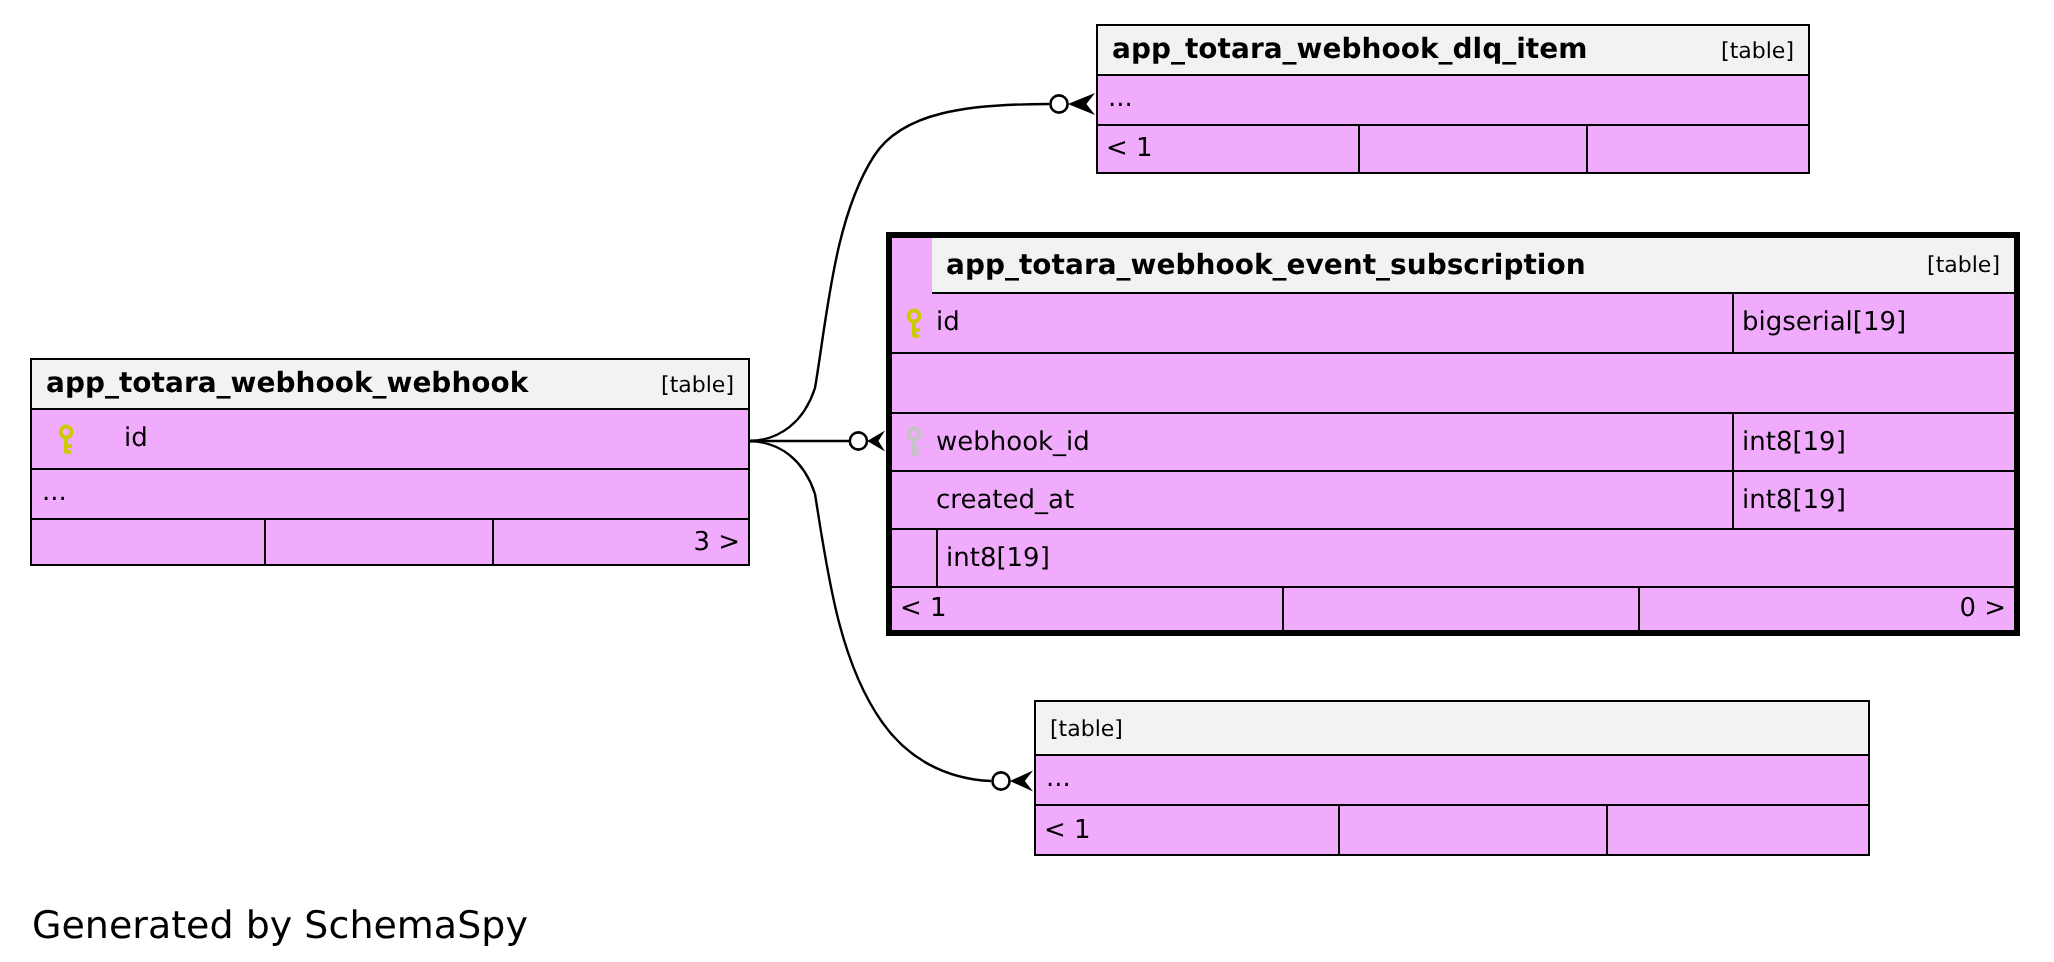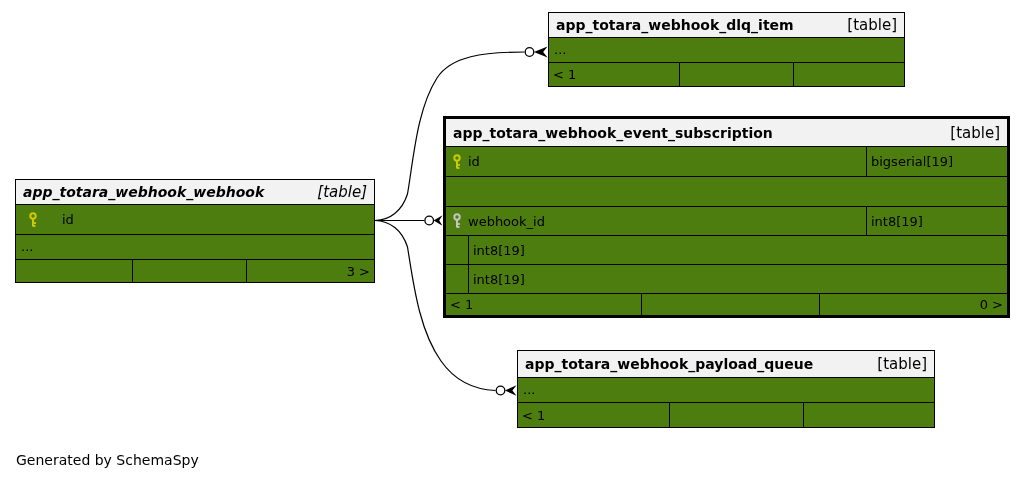--- a/index.html
+++ b/index.html
@@ -7,36 +7,36 @@
     position:relative;
     width:1027px;height:481px;
     background:#ffffff;
     font-family:"DejaVu Sans","Liberation Sans",sans-serif;
     color:#000;
     overflow:hidden;
   }
   #edges{position:absolute;left:0;top:0;width:1027px;height:481px;z-index:0;}
   .tbl{
     position:absolute;
-    background:#4d7c0f;
+    background:#f0abfc;
     border:1px solid #000;
     z-index:1;
     box-sizing:border-box;
     font-size:13px;
   }
   .tbl.focus{border-width:3px;}
   .hdr{
     display:flex;justify-content:space-between;align-items:center;
     background:#f2f2f2;
     border-bottom:1px solid #000;
     padding:0 7px;
     box-sizing:border-box;
   }
   .hdr .title{font-weight:bold;font-size:14px;white-space:nowrap;}
-  .hdr .badge{font-weight:normal;font-size:15px;white-space:nowrap;}
+  .hdr .badge{font-weight:normal;font-size:11px;white-space:nowrap;}
   .row{
     display:flex;align-items:center;
     border-bottom:1px solid #000;
     box-sizing:border-box;
     white-space:nowrap;
   }
   .row:last-child{border-bottom:none;}
   .keycell{width:22px;display:flex;justify-content:center;align-items:center;flex:none;}
   .colname{flex:1;overflow:hidden;}
   .coltype{
@@ -51,46 +51,46 @@
     border-left:1px solid #000;
     box-sizing:border-box;
     display:flex;align-items:center;
     padding:0 4px;
     flex:none;
   }
   .ftr .cell:first-child{border-left:none;}
   .ftr .cell.right{justify-content:flex-end;}
   .note{
     position:absolute;left:16px;top:452px;
-    font-size:14px;z-index:1;
+    font-size:19px;z-index:1;
   }
 
   
   #t-dlq{left:548px;top:12px;width:357px;height:75px;}
   #t-dlq .hdr{height:25px;}
   #t-dlq .row{height:25px;}
   #t-dlq .ftr{height:23px;}
   #t-dlq .c1{width:130px;}
   #t-dlq .c2{width:114px;}
   #t-dlq .c3{width:111px;}
 
   
   #t-event{left:443px;top:116px;width:567px;height:202px;}
-  #t-event .hdr{height:28px;}
+  #t-event .hdr{height:28px;margin-left:20px;}
   #t-event .row.r30{height:30px;}
   #t-event .row.r29{height:29px;align-items:center;}
   #t-event .coltype{width:141px;}
   #t-event .ftr{height:21px;}
   #t-event .c1{width:195px;}
   #t-event .c2{width:178px;}
   #t-event .c3{width:188px;}
 
   
   #t-webhook{left:15px;top:179px;width:360px;height:104px;}
-  #t-webhook .hdr{height:25px;font-style:italic;}
+  #t-webhook .hdr{height:25px;}
   #t-webhook .row.rid{height:30px;}
   #t-webhook .row.rdots{height:25px;}
   #t-webhook .keycell{width:22px;margin-left:6px;}
   #t-webhook .colname{padding-left:18px;}
   #t-webhook .ftr{height:22px;}
   #t-webhook .c1{width:116px;}
   #t-webhook .c2{width:114px;}
   #t-webhook .c3{width:128px;}
 
   
@@ -176,20 +176,21 @@
           <line x1="5" y1="11" x2="8" y2="11" stroke="#c4c4c4" stroke-width="1.8"></line>
           <line x1="5" y1="14" x2="7.5" y2="14" stroke="#c4c4c4" stroke-width="1.8"></line>
         </svg>
       </span>
       <span class="colname">webhook_id</span>
       <span class="coltype">int8[19]</span>
     </div>
 
     <div class="row r29">
       <span class="keycell"></span>
+      <span class="colname">created_at</span>
       <span class="coltype">int8[19]</span>
     </div>
 
     <div class="row r29">
       <span class="keycell"></span>
       <span class="coltype">int8[19]</span>
     </div>
 
     <div class="ftr">
       <div class="cell c1">&lt; 1</div>
@@ -222,21 +223,20 @@
 
     <div class="ftr">
       <div class="cell c1"></div>
       <div class="cell c2"></div>
       <div class="cell c3 right">3 &gt;</div>
     </div>
   </div>
 
   <div id="t-payload" class="tbl">
     <div class="hdr">
-      <span class="title">app_totara_webhook_payload_queue</span>
       <span class="badge">[table]</span>
     </div>
     <div class="row">
       <span class="dots">...</span>
     </div>
     <div class="ftr">
       <div class="cell c1">&lt; 1</div>
       <div class="cell c2"></div>
       <div class="cell c3"></div>
     </div>

